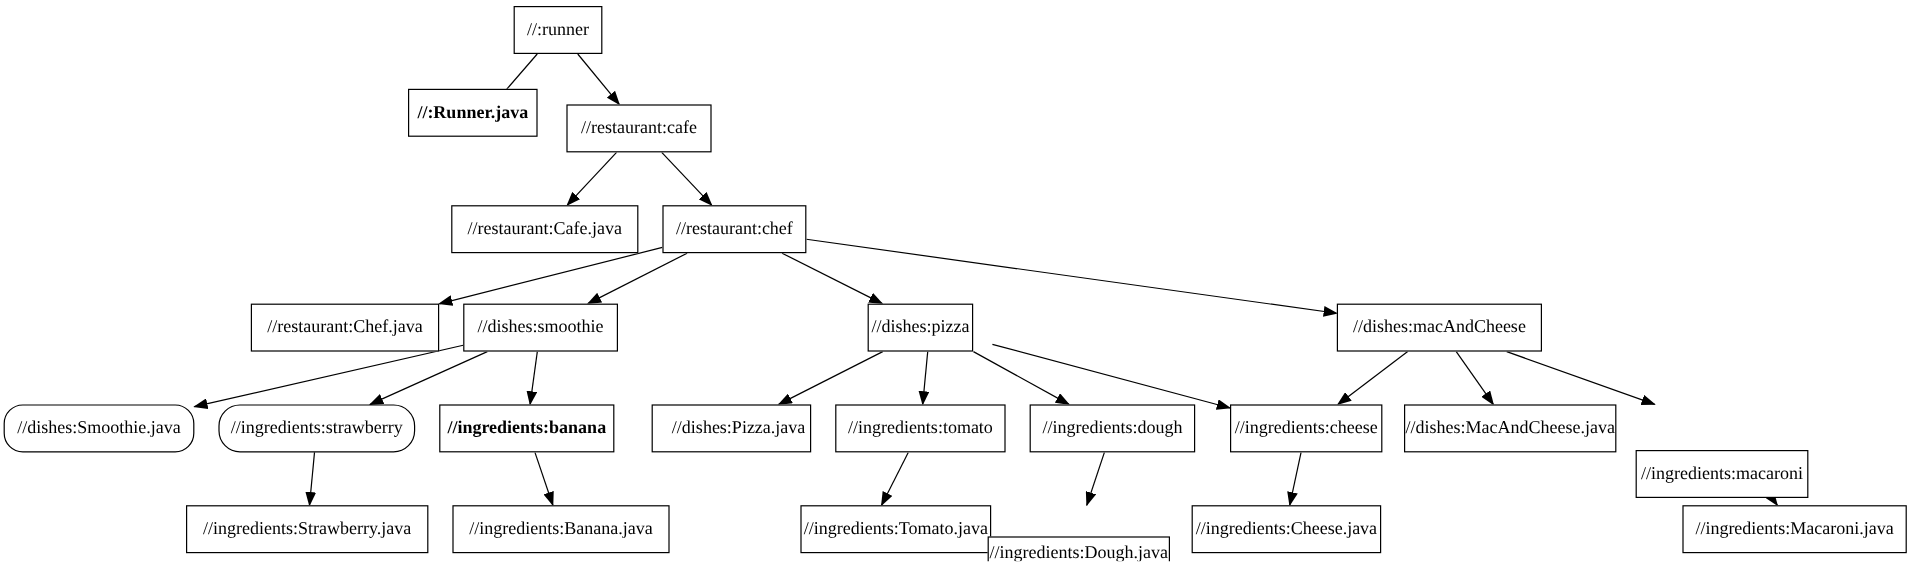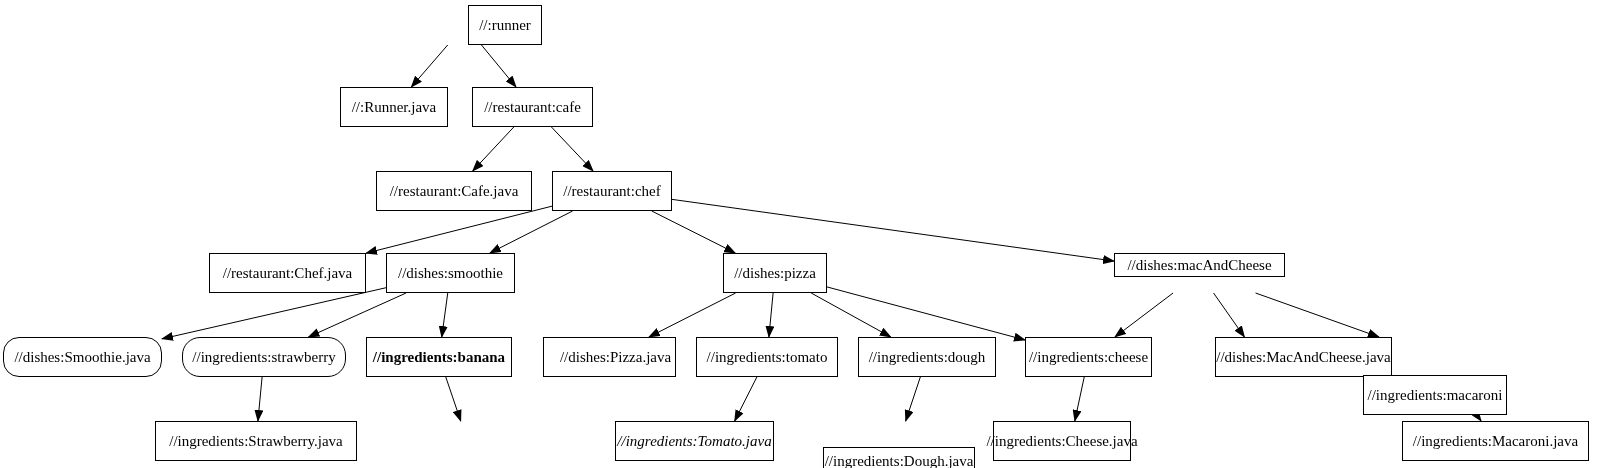--- a/index.html
+++ b/index.html
@@ -65,36 +65,37 @@
       <line x1="1173.0714285714287" y1="293" x2="1114.9285714285713" y2="337" stroke="#000000" stroke-width="1" marker-end="url(#arrow)"></line>
       <line x1="1213.547619047619" y1="293" x2="1244.452380952381" y2="337" stroke="#000000" stroke-width="1" marker-end="url(#arrow)"></line>
       <line x1="1255.5714285714287" y1="293" x2="1378.9285714285713" y2="337" stroke="#000000" stroke-width="1" marker-end="url(#arrow)"></line>
       <line x1="262.0952380952381" y1="377" x2="257.9047619047619" y2="421" stroke="#000000" stroke-width="1" marker-end="url(#arrow)"></line>
       <line x1="445.7857142857143" y1="377" x2="460.7142857142857" y2="421" stroke="#000000" stroke-width="1" marker-end="url(#arrow)"></line>
       <line x1="756.8809523809524" y1="377" x2="734.6190476190476" y2="421" stroke="#000000" stroke-width="1" marker-end="url(#arrow)"></line>
       <line x1="920.3333333333334" y1="377" x2="905.6666666666666" y2="421" stroke="#000000" stroke-width="1" marker-end="url(#arrow)"></line>
       <line x1="1084.2142857142858" y1="377" x2="1074.7857142857142" y2="421" stroke="#000000" stroke-width="1" marker-end="url(#arrow)"></line>
       <line x1="1449.404761904762" y1="377" x2="1481.095238095238" y2="421" stroke="#000000" stroke-width="1" marker-end="url(#arrow)"></line>
     </svg>
-<div class="node" style="left: 428px; top: 5px; width: 74px; height: 40px; margin-left: 40px;">//:runner</div>
-    <div class="node" style="left: 340px; top: 87px; width: 108px; height: 40px;">//:Runner.java</div>
+<div class="node" style="left: 428px; top: 5px; width: 74px; height: 40px;">//:runner</div>
+    <div class="node" style="left: 340px; top: 74px; width: 108px; height: 40px; font-weight: bold;">//:Runner.java</div>
     <div class="node" style="left: 472px; top: 87px; width: 121px; height: 40px;">//restaurant:cafe</div>
     <div class="node" style="left: 376px; top: 171px; width: 156px; height: 40px;">//restaurant:Cafe.java</div>
     <div class="node" style="left: 552px; top: 171px; width: 120px; height: 40px;">//restaurant:chef</div>
     <div class="node" style="left: 209px; top: 253px; width: 157px; height: 40px;">//restaurant:Chef.java</div>
     <div class="node" style="left: 386px; top: 253px; width: 129px; height: 40px;">//dishes:smoothie</div>
-    <div class="node" style="left: 723px; top: 253px; width: 104px; height: 40px;">//dishes:pizza</div>
-    <div class="node" style="left: 1114px; top: 253px; width: 171px; height: 24px;">//dishes:macAndCheese</div>
+    <div class="node" style="left: 723px; top: 253px; width: 88px; height: 40px;">//dishes:pizza</div>
+    <div class="node" style="left: 1114px; top: 253px; width: 171px; height: 40px;">//dishes:macAndCheese</div>
     <div class="node" style="left: 3px; top: 337px; width: 159px; height: 40px; border-radius: 16px;">//dishes:Smoothie.java</div>
     <div class="node" style="left: 182px; top: 337px; width: 164px; height: 40px; border-radius: 18px;">//ingredients:strawberry</div>
     <div class="node" style="left: 366px; top: 337px; width: 146px; height: 40px; font-weight: bold;">//ingredients:banana</div>
     <div class="node" style="left: 543px; top: 337px; width: 133px; height: 40px; padding-left: 12px;">//dishes:Pizza.java</div>
     <div class="node" style="left: 696px; top: 337px; width: 142px; height: 40px;">//ingredients:tomato</div>
     <div class="node" style="left: 1025px; top: 337px; width: 127px; height: 40px;">//ingredients:cheese</div>
     <div class="node" style="left: 858px; top: 337px; width: 138px; height: 40px;">//ingredients:dough</div>
-    <div class="node" style="left: 1170px; top: 337px; width: 177px; height: 40px; margin-left: 45px;">//dishes:MacAndCheese.java</div>
+    <div class="node" style="left: 1170px; top: 337px; width: 177px; height: 40px;">//dishes:MacAndCheese.java</div>
     <div class="node" style="left: 1363px; top: 337px; width: 144px; height: 40px; margin-top: 38px;">//ingredients:macaroni</div>
     <div class="node" style="left: 155px; top: 421px; width: 202px; height: 40px;">//ingredients:Strawberry.java</div>
-    <div class="node" style="left: 615px; top: 421px; width: 159px; height: 40px; font-style: italic;">//ingredients:Tomato.java</div>
+    <div class="node" style="left: 377px; top: 421px; width: 181px; height: 40px;">//ingredients:Banana.java</div>
+    <div class="node" style="left: 667px; top: 421px; width: 159px; height: 40px;">//ingredients:Tomato.java</div>
     <div class="node" style="left: 823px; top: 421px; width: 152px; height: 28px; margin-top: 26px;">//ingredients:Dough.java</div>
-    <div class="node" style="left: 993px; top: 421px; width: 138px; height: 40px;">//ingredients:Cheese.java</div>
+    <div class="node" style="left: 993px; top: 421px; width: 158px; height: 40px;">//ingredients:Cheese.java</div>
     <div class="node" style="left: 1402px; top: 421px; width: 187px; height: 40px;">//ingredients:Macaroni.java</div>
   </div>
 
 </body></html>

